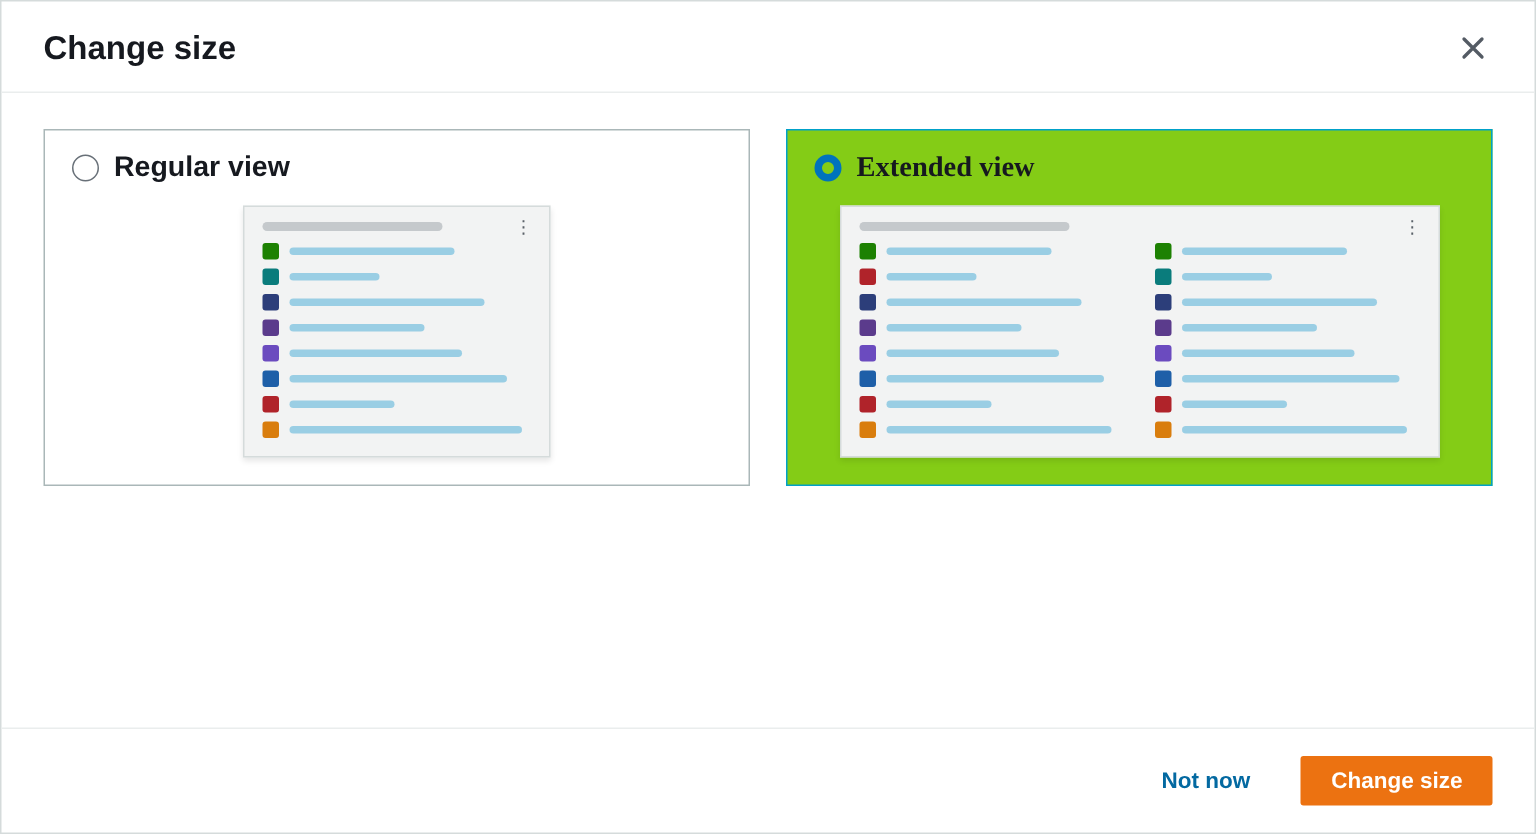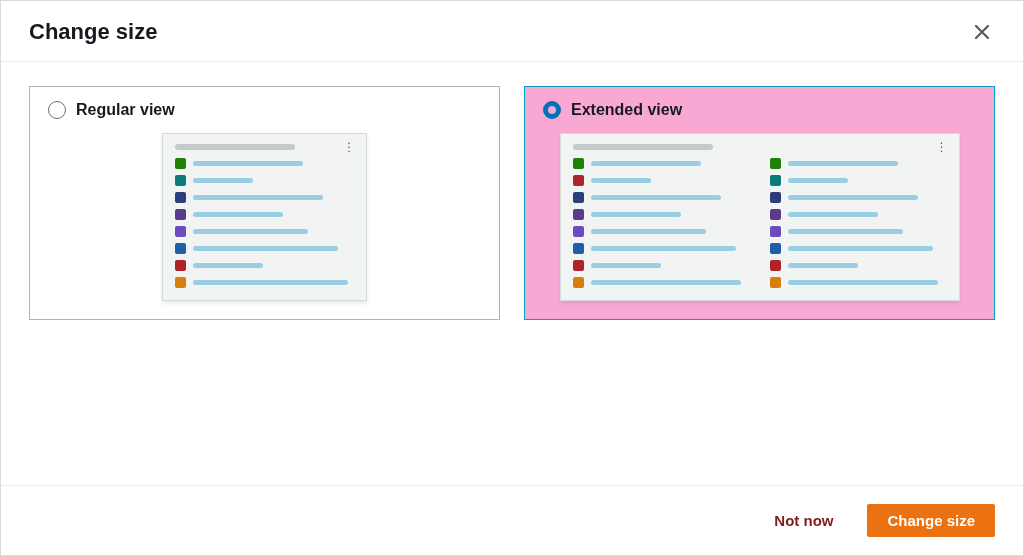--- a/index.html
+++ b/index.html
@@ -57,21 +57,22 @@
       flex: 1;
       border: 1.5px solid #aab7b8;
       padding: 14px 18px 18px 18px;
       background: #fff;
       cursor: pointer;
       display: flex;
       flex-direction: column;
     }
     .option-card.selected {
       border: 1.5px solid #00a1c9;
-      background: #f9a8d4;
+      background: #84cc16;
+      font-family: Liberation Serif, serif;
     }
     .option-header {
       display: flex;
       align-items: center;
       gap: 10px;
       margin-bottom: 14px;
     }
     .radio {
       width: 18px;
       height: 18px;
@@ -79,21 +80,21 @@
       border: 1.5px solid #687078;
       display: inline-flex;
       align-items: center;
       justify-content: center;
       flex-shrink: 0;
     }
     .radio.checked {
       border: 5px solid #0073bb;
     }
     .option-label {
-      font-size: 16px;
+      font-size: 19px;
       font-weight: 700;
       color: #16191f;
     }
     .preview-area {
       display: flex;
       justify-content: center;
     }
     .preview-panel {
       background: #f2f3f3;
       border: 1px solid #d5dbdb;
@@ -154,21 +155,21 @@
     .btn {
       font-size: 15px;
       font-weight: 700;
       padding: 8px 20px;
       border-radius: 2px;
       cursor: pointer;
       border: none;
       background: none;
     }
     .btn-link {
-      color: #7f1d1d;
+      color: #0369a1;
     }
     .btn-primary {
       background: #ec7211;
       color: #fff;
     }
   </style>
 </head>
 <body>
 
 <div class="modal">

